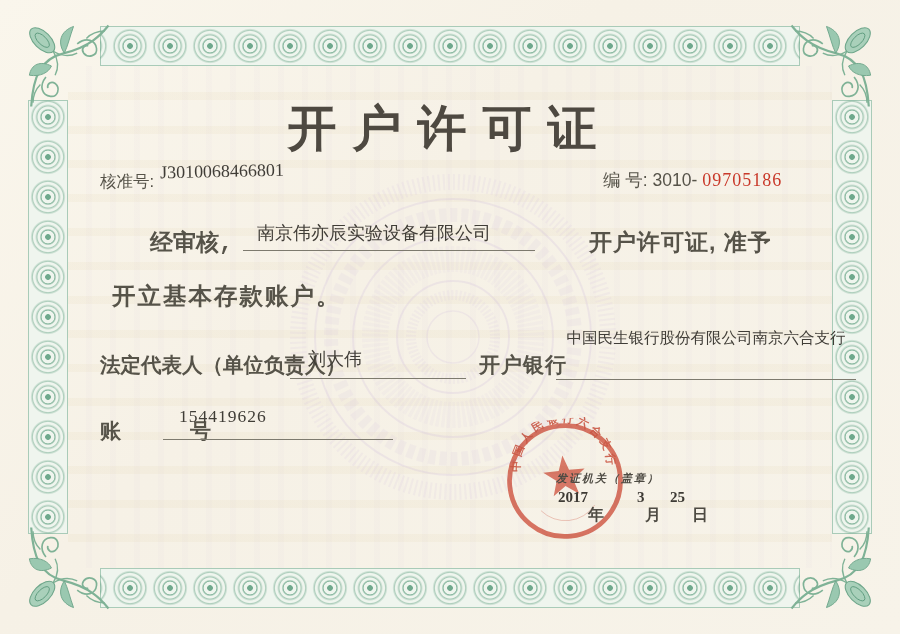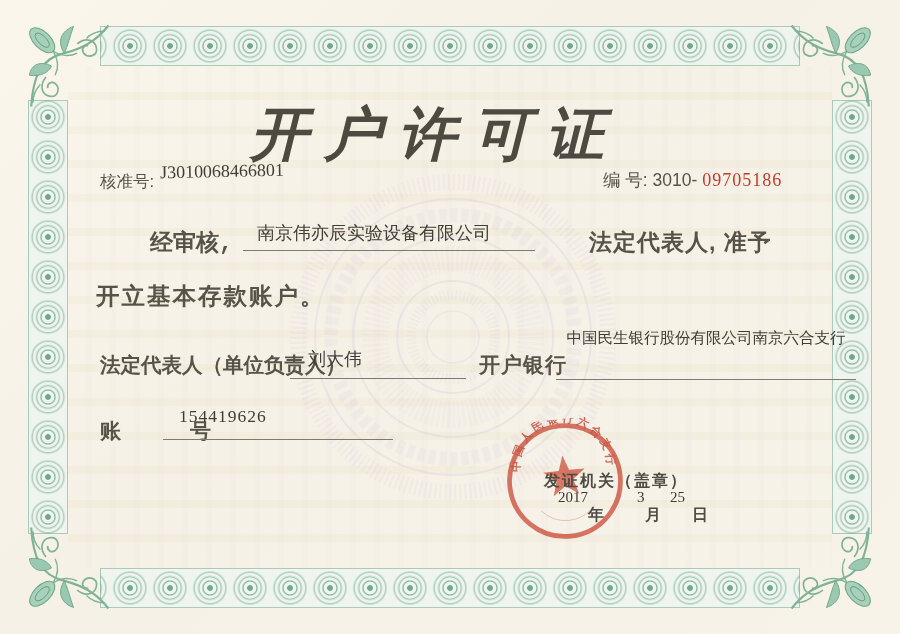--- a/index.html
+++ b/index.html
@@ -40,59 +40,59 @@
   .corner{position:absolute;width:92px;height:92px;}
   .corner-tl{left:22px;top:20px;}
   .corner-tr{right:22px;top:20px;transform:scaleX(-1);}
   .corner-bl{left:22px;bottom:20px;transform:scaleY(-1);}
   .corner-br{right:22px;bottom:20px;transform:scale(-1,-1);}
   
   .watermark{position:absolute;left:288px;top:172px;width:330px;height:330px;opacity:.5;pointer-events:none;}
   
   .t{position:absolute;white-space:nowrap;}
   .title{
-    left:250px;top:96px;width:400px;text-align:left;
+    left:250px;top:96px;width:400px;text-align:center;
     font-family:"Liberation Serif",serif;font-weight:bold;
-    font-size:58px;letter-spacing:16px;color:#4e4941;white-space:nowrap;font-style:italic;
+    font-size:49px;letter-spacing:16px;color:#4e4941;white-space:nowrap;
   }
   .lbl{font-family:"Liberation Sans",sans-serif;color:#565349;}
   .val{font-family:"Liberation Serif",serif;color:#403d37;}
   .approval-label{left:100px;top:171px;font-size:16.5px;}
   .approval-value{left:160px;top:161px;font-size:18px;transform:rotate(-1.2deg);}
   .serial-group{left:603px;top:168px;font-size:17.5px;color:#565349;}
   .serial-number{color:#c9392a;font-family:"Liberation Serif",serif;font-size:18px;letter-spacing:1px;}
   .reviewed-label{left:150px;top:227px;font-size:23px;font-weight:600;font-family:Liberation Mono, monospace;}
   .company-line{
     left:243px;top:221px;width:292px;height:30px;
     border-bottom:1.5px solid #7d7a6e;
     font-size:18px;padding-left:14px;box-sizing:border-box;white-space:nowrap;
   }
   .qualify-text{left:589px;top:227px;font-size:23px;font-weight:600;letter-spacing:1px;}
-  .open-line{left:96px;top:280px;font-size:23.5px;font-weight:600;letter-spacing:2px;}
+  .open-line{left:112px;top:280px;font-size:23.5px;font-weight:600;letter-spacing:2px;}
   .legalrep-label{left:100px;top:351px;font-size:20.5px;font-weight:600;}
   .legalrep-line{
     left:290px;top:347px;width:176px;height:32px;
     border-bottom:1.5px solid #7d7a6e;
     font-size:18px;padding-left:18px;box-sizing:border-box;
   }
   .bank-label{left:479px;top:351px;font-size:21px;font-weight:600;letter-spacing:1px;}
   .bank-line{
     left:556px;top:328px;width:300px;height:52px;
     border-bottom:1.5px solid #7d7a6e;box-sizing:border-box;
     font-size:15.5px;line-height:19px;white-space:normal;
     font-family:"Liberation Serif",serif;color:#403d37;text-align:center;
   }
   .account-label{left:100px;top:417px;font-size:21px;font-weight:600;letter-spacing:24px;}
   .account-line{
     left:163px;top:406px;width:230px;height:34px;
     border-bottom:1.5px solid #7d7a6e;box-sizing:border-box;
     font-size:17.5px;padding-left:16px;letter-spacing:1px;
   }
-  .issuer-label{left:544px;top:471px;font-size:16px;font-weight:600;letter-spacing:2px;z-index:3;color:#4e4b43;}
-  .date-num{font-family:"Liberation Serif",serif;color:#3e3b35;font-size:15px;z-index:3;}
+  .issuer-label{left:556px;top:471px;font-size:11px;font-weight:600;letter-spacing:2px;z-index:3;color:#4e4b43;font-style:italic;}
+  .date-num{font-family:"Liberation Serif",serif;color:#3e3b35;font-size:15px;z-index:3;font-weight:bold;}
   .date-unit{font-size:16px;font-weight:600;color:#4e4b43;z-index:3;}
   .dn-year{left:558px;top:489px;}
   .dn-month{left:637px;top:489px;}
   .dn-day{left:670px;top:489px;}
   .du-year{left:588px;top:505px;}
   .du-month{left:645px;top:505px;}
   .du-day{left:692px;top:505px;}
   
   .seal{
     position:absolute;left:503px;top:419px;width:124px;height:124px;
@@ -163,21 +163,21 @@
   <div class="t val approval-value">J3010068466801</div>
 
   <div class="t serial-group">
     <span>编 号:</span>
     <span>3010-</span>
     <span class="serial-number">09705186</span>
   </div>
 
   <div class="t lbl reviewed-label">经审核,</div>
   <div class="t val company-line">南京伟亦辰实验设备有限公司</div>
-  <div class="t lbl qualify-text">法定代表人, 准予</div>
+  <div class="t lbl qualify-text">开户许可证, 准予</div>
   <div class="t lbl open-line">开立基本存款账户。</div>
 
   <div class="t lbl legalrep-label">法定代表人（单位负责人）</div>
   <div class="t val legalrep-line">刘大伟</div>
   <div class="t lbl bank-label">开户银行</div>
   <div class="t bank-line">中国民生银行股份有限公司南京六合支行</div>
 
   <div class="t lbl account-label">账　号</div>
   <div class="t val account-line">154419626</div>
 

